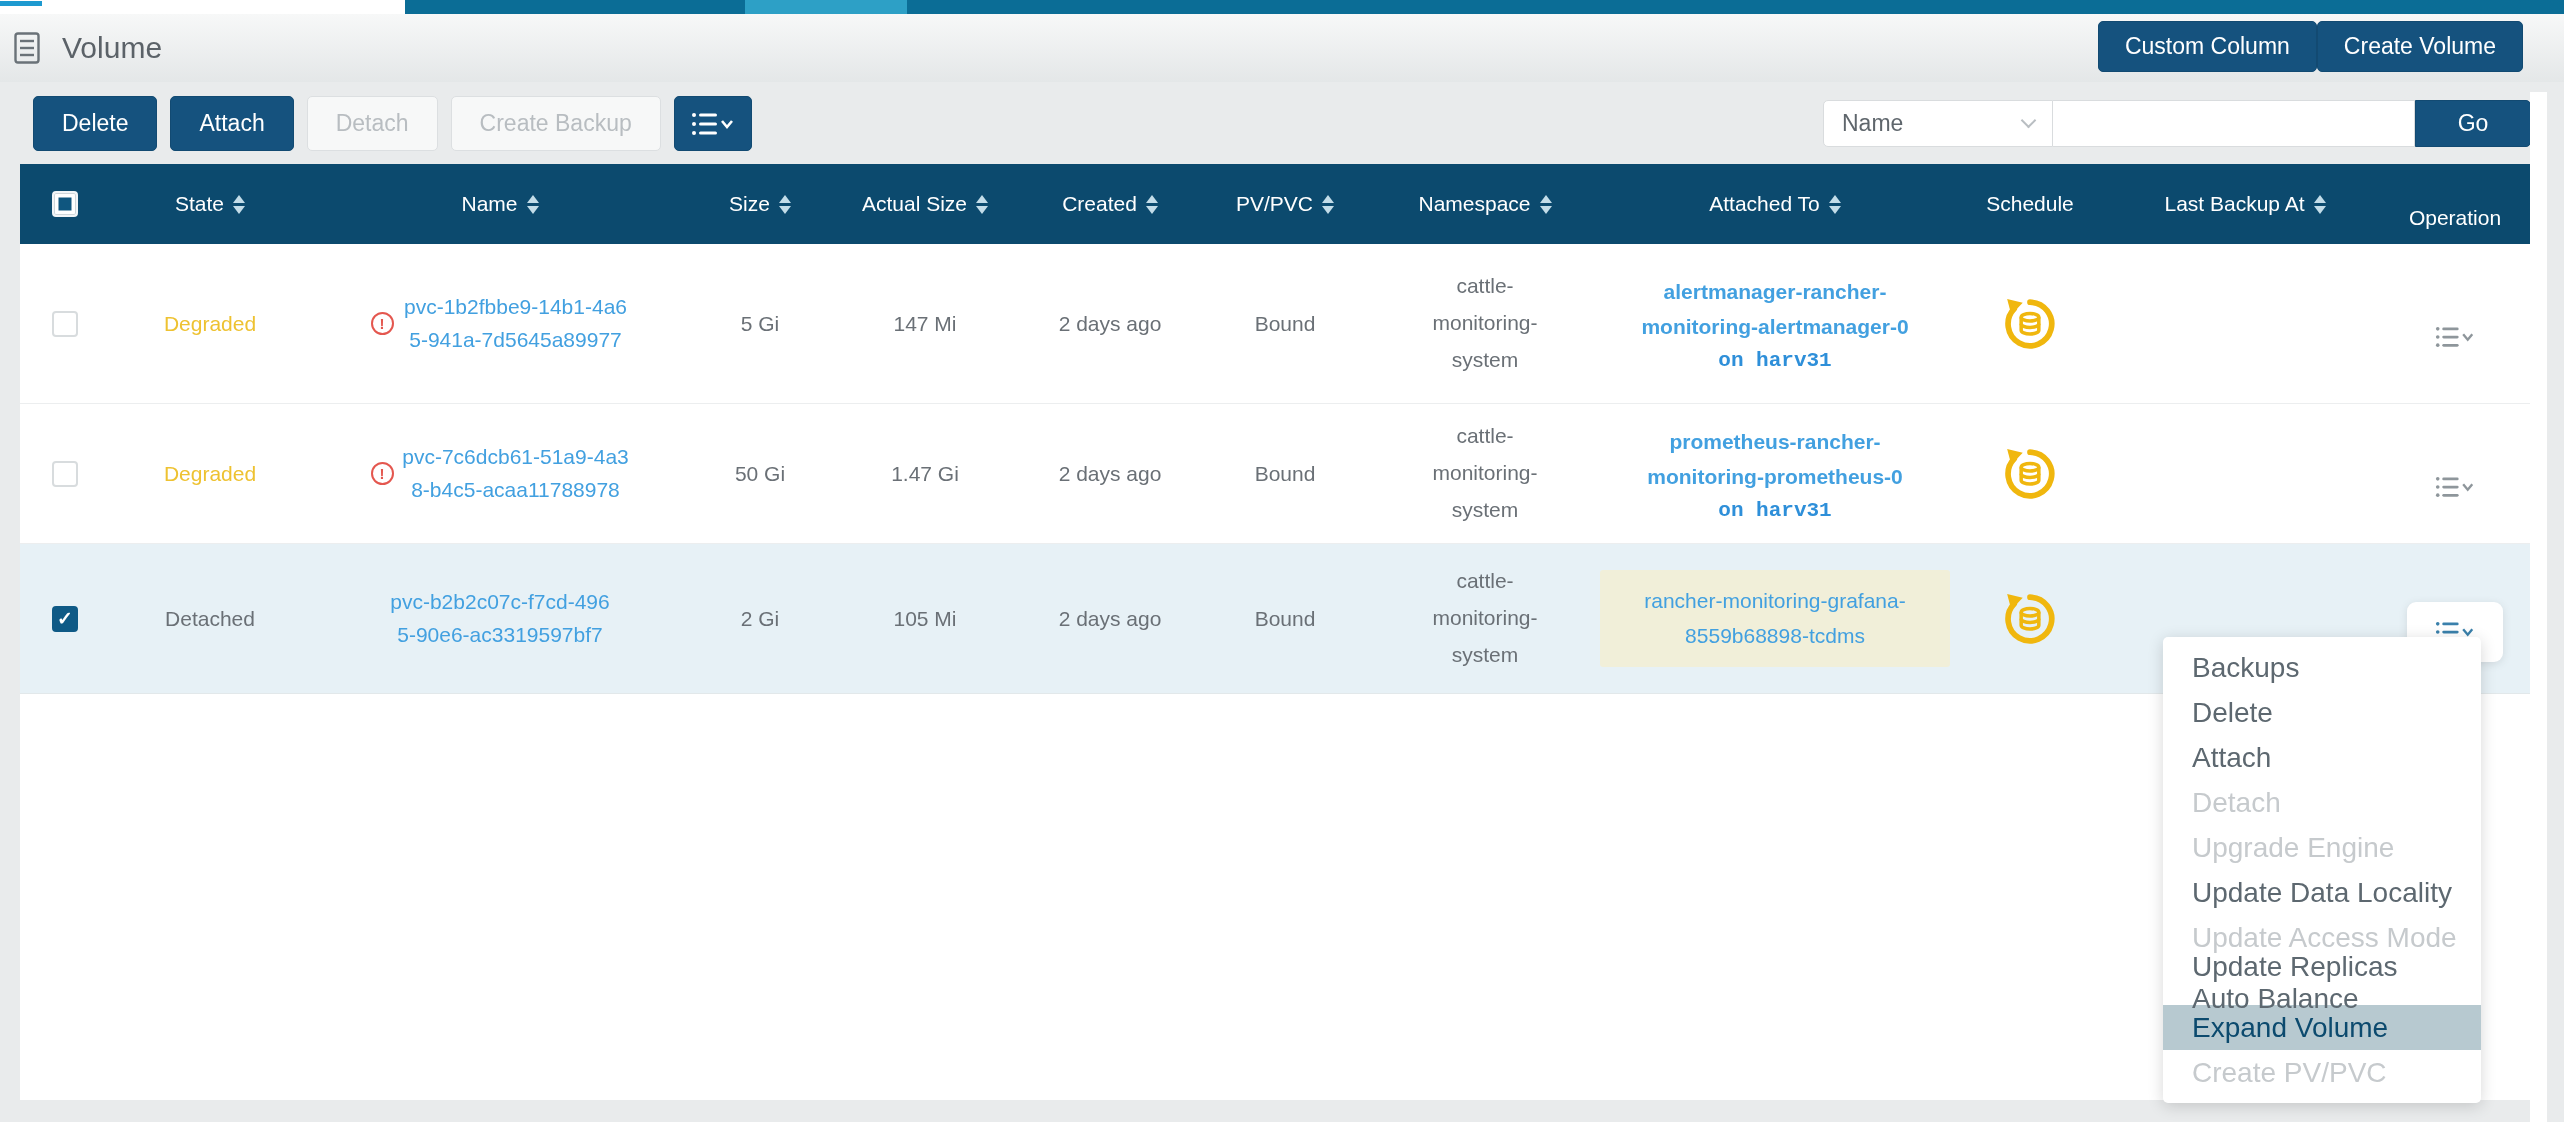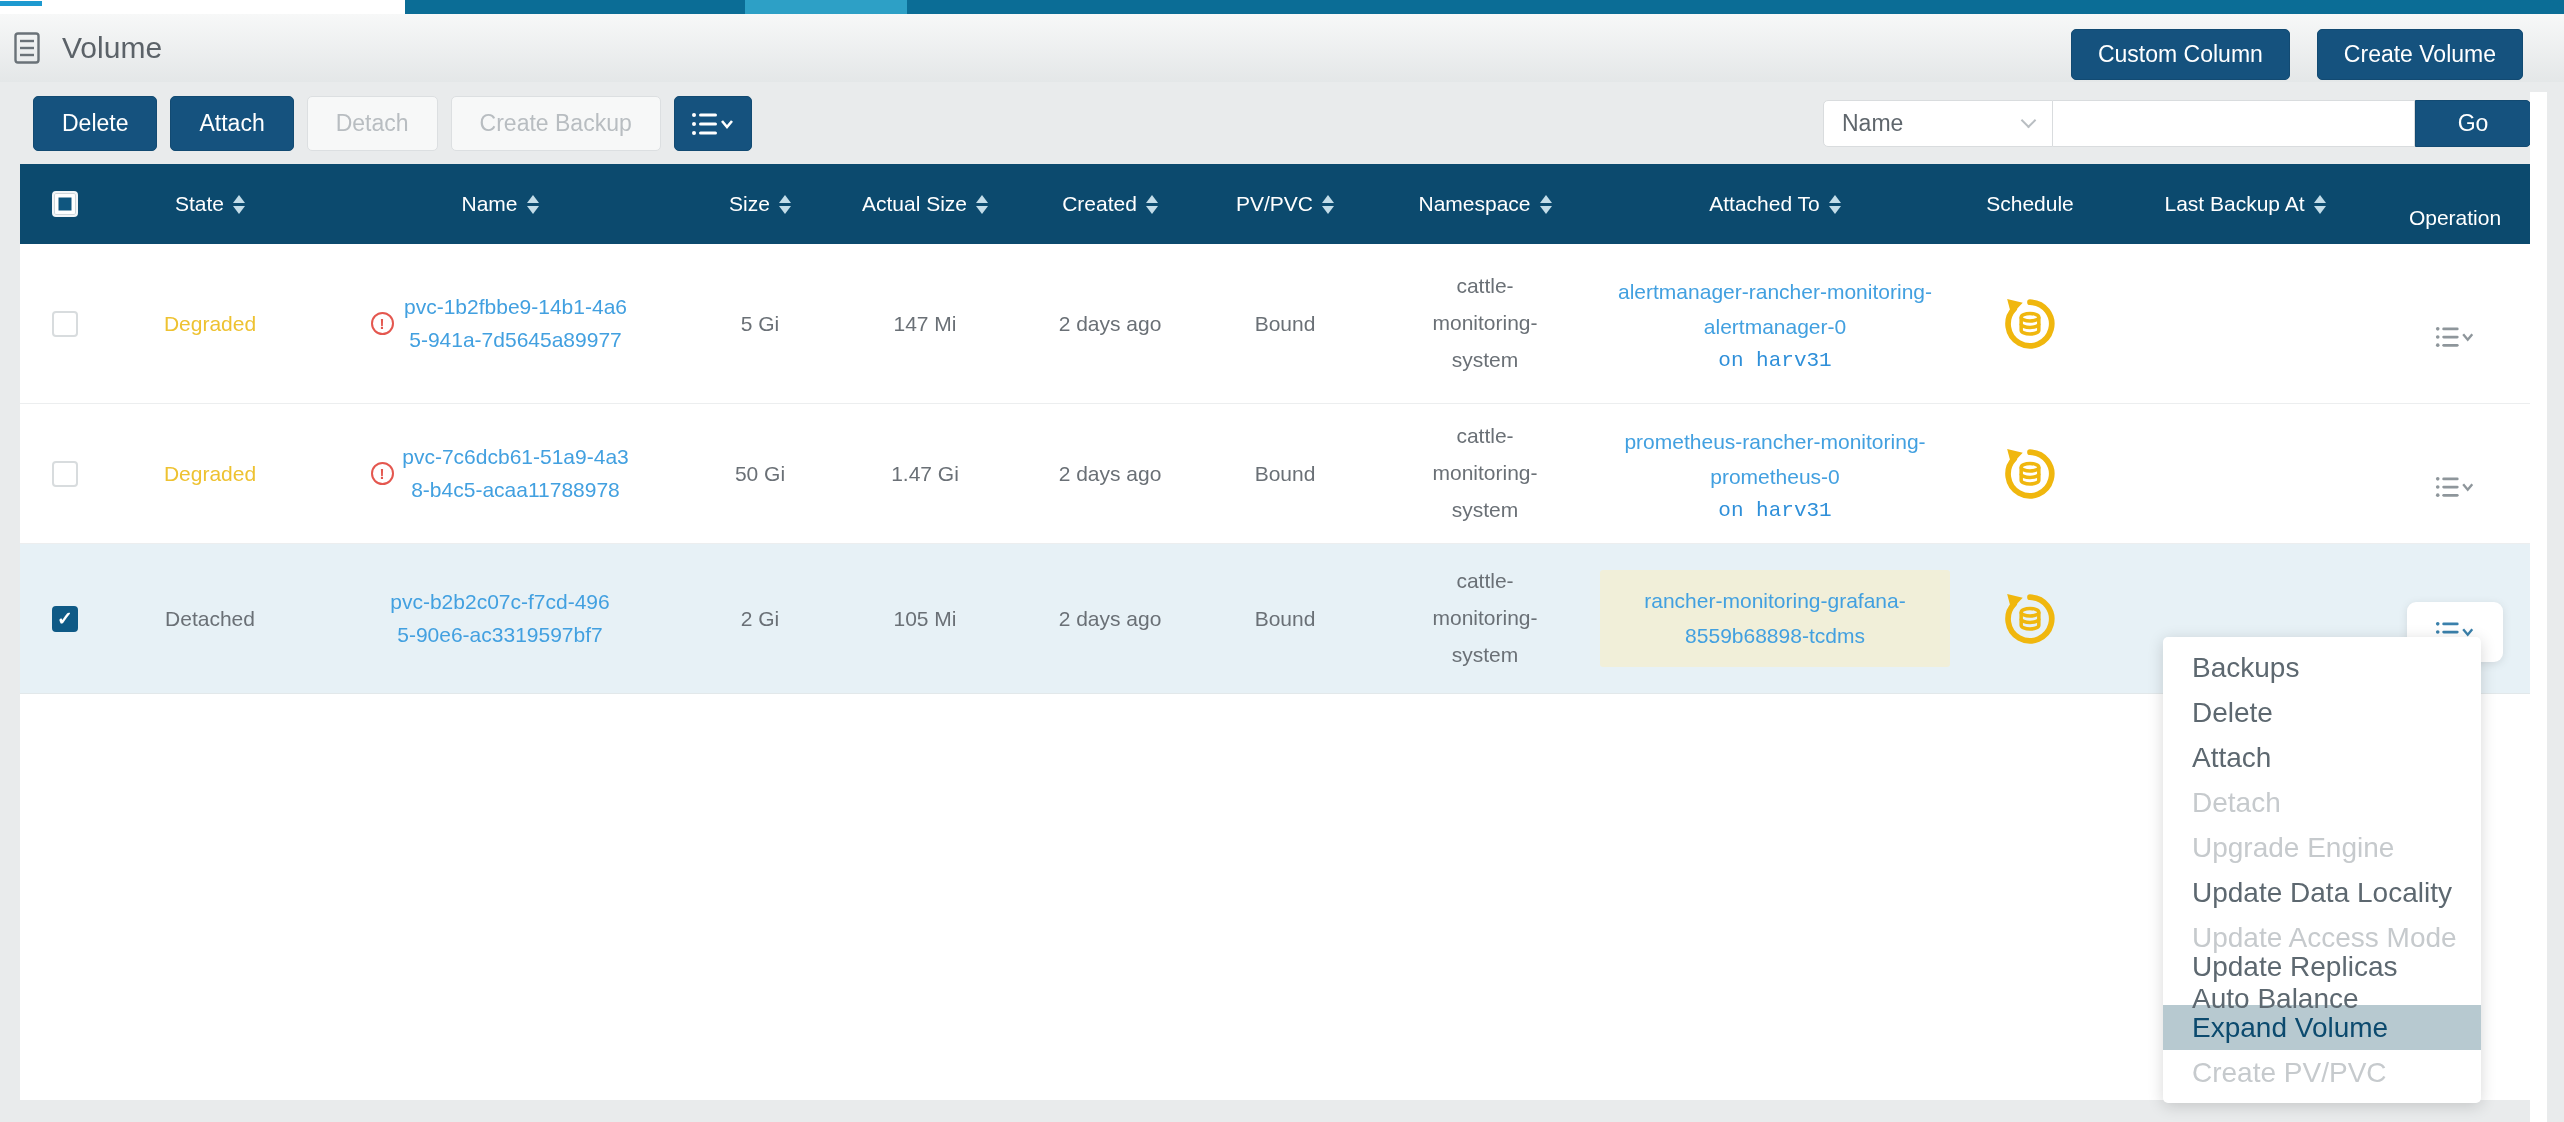--- a/index.html
+++ b/index.html
@@ -17,21 +17,21 @@
   .top-strip .dark-bar { position:absolute; left:405px; top:0; width:2159px; height:14px; background:#0b6d96; }
   .top-strip .light-seg { position:absolute; left:745px; top:0; width:162px; height:14px; background:#2da0c6; }
   
   .title-bar {
     position:absolute; left:0; top:14px; width:2564px; height:68px;
     background:linear-gradient(#f7f8f8, #e4e7e8);
     display:flex; align-items:center;
   }
   .title-wrap { display:flex; align-items:center; gap:22px; margin-left:14px; }
   .page-title { font-size:30px; color:#5b6268; }
-  .title-actions { position:absolute; right:41px; top:15px; display:flex; gap:27px; }
+  .title-actions { position:absolute; right:41px; top:7px; display:flex; gap:0; }
   .btn-primary {
     background:#15527e; color:#fff; border:1px solid #124a72; border-radius:5px;
     font-size:23px; padding:0 26px; height:51px; display:flex; align-items:center; justify-content:center;
     font-family:"Liberation Sans", sans-serif;
   }
   
   .toolbar { position:absolute; left:33px; top:96px; display:flex; gap:13px; }
   .toolbar .btn { height:55px; border-radius:5px; font-size:23px; padding:0 28px;
      display:flex; align-items:center; justify-content:center; }
   .btn-dark { background:#15527e; color:#fff; border:1px solid #124a72; }
@@ -73,21 +73,21 @@
   .checkbox.checked { background:#0f5a86; border-color:#0f5a86; display:flex; align-items:center; justify-content:center;
     color:#fff; font-size:19px; font-weight:bold; }
   .state-degraded { color:#eec231; }
   .state-detached { color:#6a7076; }
   .name-wrap { display:flex; align-items:center; gap:8px; }
   .err-badge { width:23px; height:23px; min-width:23px; border:2px solid #e4574f; border-radius:50%;
     color:#e4574f; font-size:15px; font-weight:bold; display:flex; align-items:center; justify-content:center; }
   a.vol-link { color:#42a0e0; text-decoration:none; cursor:pointer; }
   .name-link { display:inline-block; max-width:228px; word-break:break-all; line-height:1.55; }
   .ns-text { max-width:128px; line-height:1.75; }
-  .att-wrap { display:flex; flex-direction:column; align-items:center; gap:4px; }
+  .att-wrap { display:flex; flex-direction:column; align-items:center; gap:4px;font-weight:bold; }
   .att-link { display:inline-block; max-width:322px; line-height:1.65; }
   .att-highlight { background:#f1efd9; padding:14px 16px; border-radius:3px; }
   .att-on { font-family:"Liberation Mono","DejaVu Sans Mono",monospace; color:#2e8fd9; font-size:21px; }
   .sched-icon { width:54px; height:54px; cursor:pointer; }
   .op-trigger { color:#8e969b; cursor:pointer; display:flex; align-items:center; justify-content:center; }
   .op-trigger.active { background:#fff; width:96px; height:60px; border-radius:9px; color:#3a80ab;
     box-shadow:0 2px 10px rgba(0,0,0,0.10); }
   
   .ctx-menu { position:absolute; left:2163px; top:637px; width:318px; background:#fff; border-radius:5px;
     box-shadow:0 3px 16px rgba(0,0,0,0.16); padding:8px 0; z-index:20; }

